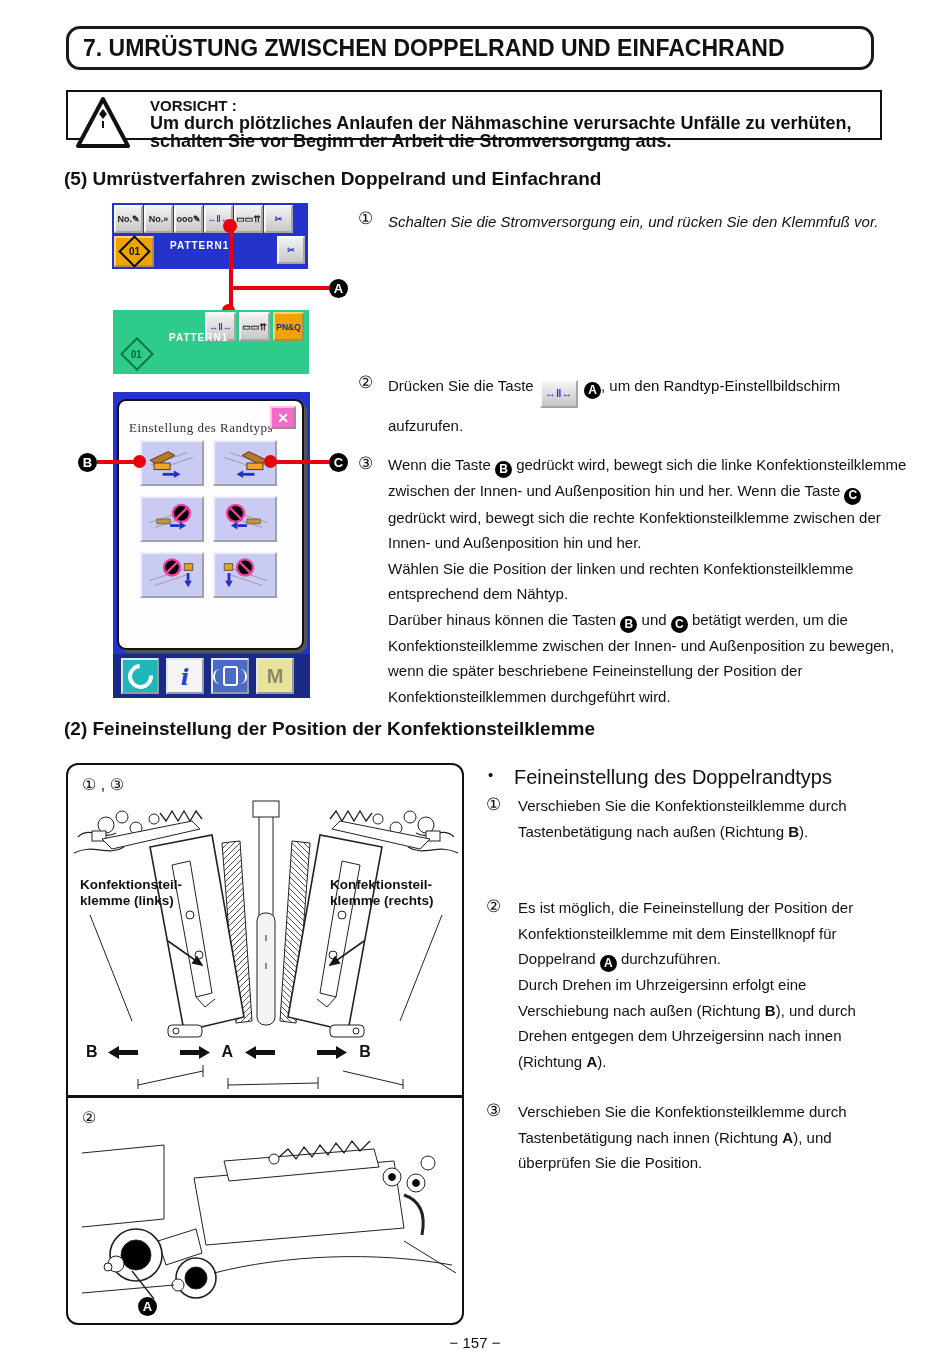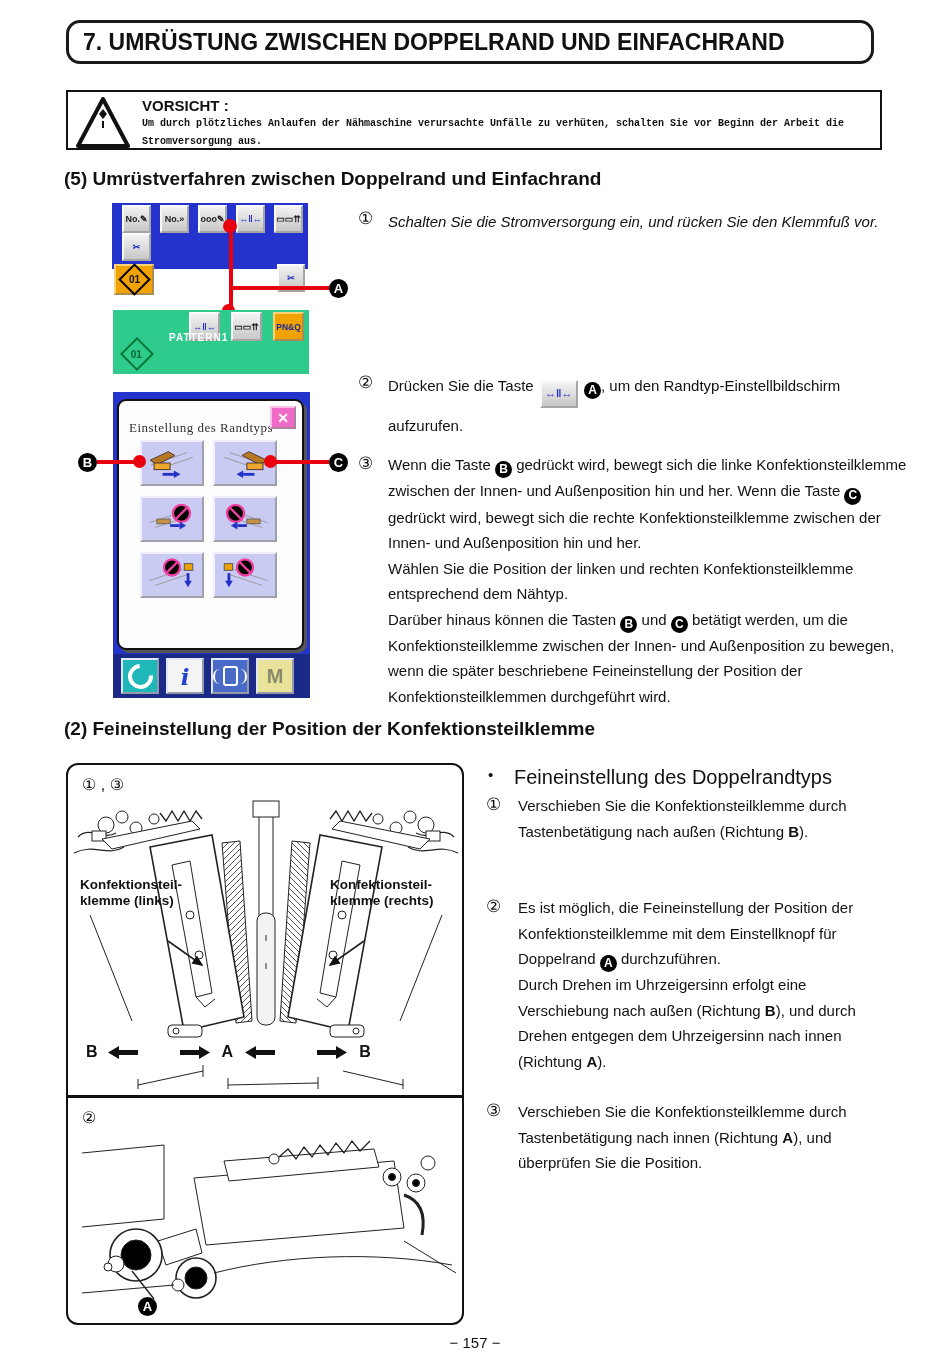--- a/index.html
+++ b/index.html
@@ -2,38 +2,38 @@
 <html><head>
 <meta charset="utf-8">
 <style>
   html,body{margin:0;padding:0;background:#fff;}
   body{width:950px;height:1369px;position:relative;overflow:hidden;
        font-family:"Liberation Sans",sans-serif;color:#111;}
   .abs{position:absolute;}
   b{font-weight:bold;}
 
   
-  .title-box{left:66px;top:20px;width:788px;height:38px;border:3px solid #1a1a1a;
+  .title-box{left:66px;top:26px;width:788px;height:38px;border:3px solid #1a1a1a;
     border-radius:14px;display:flex;align-items:center;padding-left:14px;
     font-size:23px;font-weight:bold;background:#fff;}
-  .warn-box{left:66px;top:90px;width:816px;height:60px;border:2px solid #111;
-    display:flex;align-items:flex-start;padding:5px 8px;box-sizing:border-box;}
+  .warn-box{left:66px;top:90px;width:816px;height:50px;border:2px solid #111;
+    display:flex;align-items:flex-start;padding:5px 8px;box-sizing:border-box;gap:8px;}
   .warn-icon{width:54px;height:52px;flex:0 0 auto;}
   .warn-text{margin-left:12px;font-weight:bold;}
   .warn-head{font-size:15px;margin-bottom:1px;}
-  .warn-body{font-size:10px;line-height:17.5px;max-width:730px;font-family:Liberation Mono, monospace;}
+  .warn-body{font-size:18px;line-height:17.5px;max-width:730px;}
 
   .sec-head{font-size:19px;font-weight:bold;}
 
   
   .screen1{left:112px;top:203px;width:196px;height:66px;background:#2433cc;
     box-sizing:border-box;padding:2px;}
   .tb{background:linear-gradient(#f2f2f2,#c8c8c8);border:2px outset #fafafa;
     width:29px;height:26px;display:inline-flex;align-items:center;justify-content:center;
-    font-size:9px;font-weight:bold;padding:12px;margin:0 1px 0 8px;color:#222;
+    font-size:9px;font-weight:bold;padding:12px;margin:0 1px 0 0;color:#222;
     font-family:"Liberation Sans",sans-serif;white-space:nowrap;}
   .tb.blue{color:#2431c8;}
   .row2{display:flex;align-items:flex-start;margin-top:3px;}
   .patbtn{width:40px;height:31px;background:#f0a202;border:2px outset #ffd27a;
     display:flex;align-items:center;justify-content:center;padding:0;}
   .dia{width:19px;height:19px;border:2.5px solid #000;transform:rotate(45deg);
     display:flex;align-items:center;justify-content:center;background:transparent;}
   .dia>span{transform:rotate(-45deg);font-size:10px;font-weight:bold;color:#111;}
   .patname{color:#fff;font-size:10px;font-weight:bold;letter-spacing:1px;margin:4px 0 0 16px;}
   .trim2{margin-left:auto;width:27px;height:25px;}

